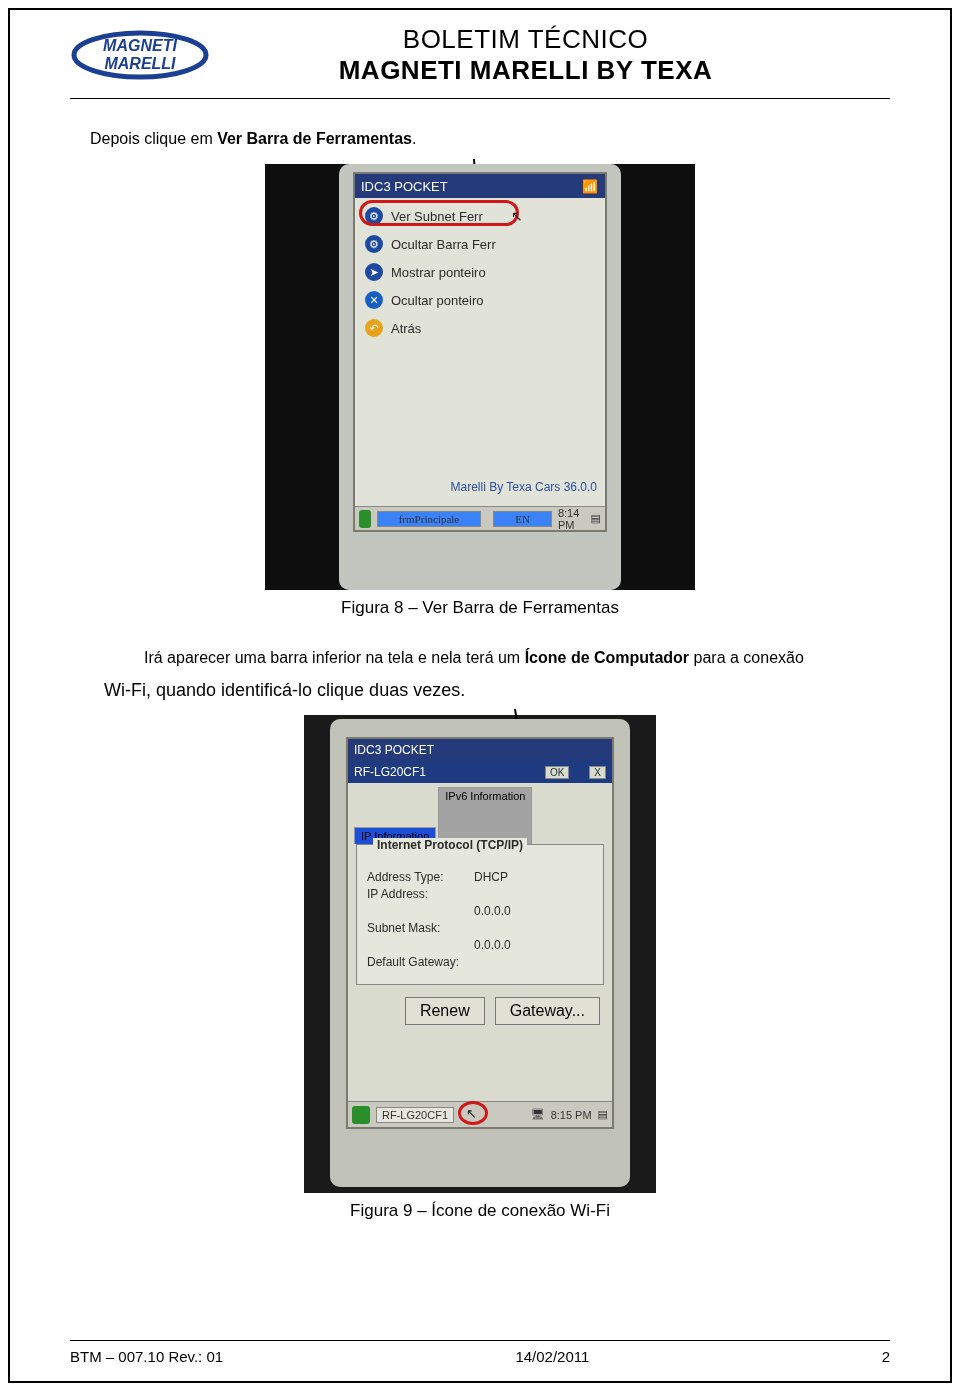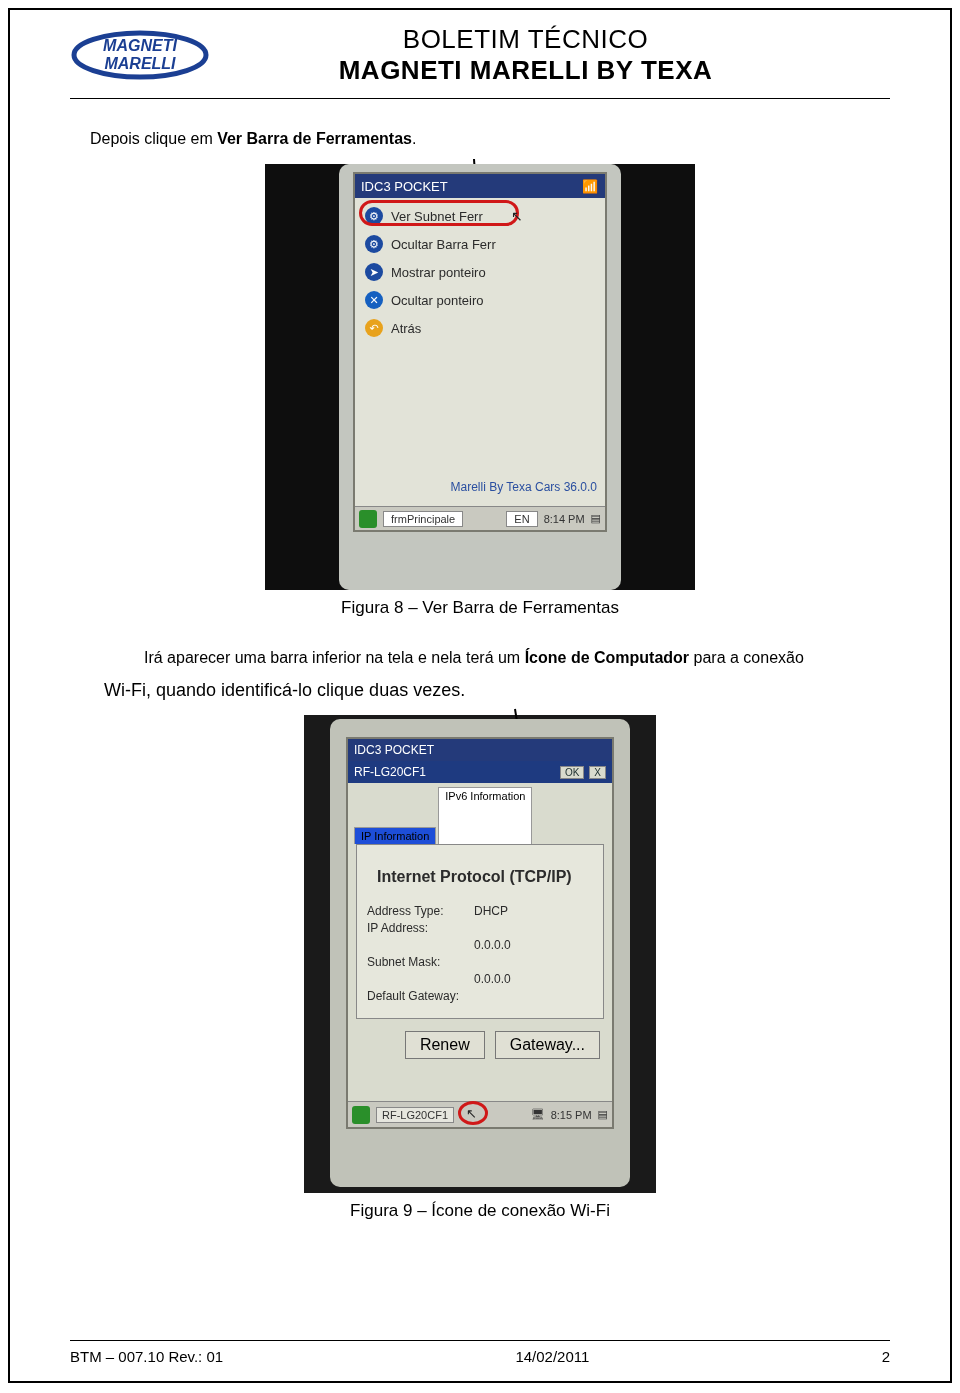--- a/index.html
+++ b/index.html
@@ -52,40 +52,40 @@
   .screen1 .li .ic { width:18px; height:18px; border-radius:50%; display:flex; align-items:center; justify-content:center; font-size:11px; color:#fff; }
   .ic-gear  { background:#1c4aa0; }
   .ic-gear2 { background:#1c4aa0; }
   .ic-arrow { background:#1c4aa0; }
   .ic-x     { background:#1560c0; }
   .ic-back  { background:#e8a21c; }
   .screen1 .redring { position:absolute; left:4px; top:26px; width:160px; height:26px; border:3px solid #d01818; border-radius:14px; }
   .screen1 .brand { position:absolute; right:8px; bottom:36px; font-size:12px; color:#2a4fa0; }
   .screen1 .taskbar { position:absolute; left:0; right:0; bottom:0; height:24px; background:#c9c9c0; border-top:1px solid #888; display:flex; align-items:center; font-size:11px; color:#333; gap:6px; padding:0 4px; }
   .screen1 .taskbar .start { width:18px; height:18px; background:#2a8f2a; border-radius:3px; }
-  .screen1 .taskbar .app { background:#ffffff; border:1px solid #888; padding:1px 7px; }
+  .screen1 .taskbar .app { background:#3b82f6; border:1px solid #888; padding:1px 21px;font-family:Liberation Serif, serif; }
   .screen1 .taskbar .spacer { flex:1; }
   .screen1 .cursor1 { position:absolute; left:156px; top:34px; font-size:14px; color:#222; }
   .leader1 { position:absolute; left:208px; top:-5px; width:2px; height:44px; background:#000; transform:rotate(-4deg); transform-origin:top; }
 
   
   .photo2-wrap { position: relative; width: 352px; height: 478px; margin: 12px auto 4px auto; background:#1a1a1a; }
   .device2 { position:absolute; left:26px; top:4px; width:300px; height:468px; background:#c0c2b8; border-radius:10px; }
   .screen2 { position:absolute; left:16px; top:18px; width:268px; height:392px; background:#d9dbce; border:2px solid #7a7a70; }
   .screen2 .titlebar { height:22px; background:#243a7a; color:#fff; font-size:12px; display:flex; align-items:center; padding:0 6px; }
   .screen2 .subtitle { height:22px; background:#1e3a80; color:#fff; font-size:12px; display:flex; align-items:center; justify-content:space-between; padding:0 6px; }
-  .screen2 .okx { display:flex; gap:5px; }
+  .screen2 .okx { display:flex; gap:20px; }
   .screen2 .okx span { background:#d9dbce; color:#233; font-size:10px; padding:0 4px; border:1px solid #888; }
   .screen2 .tabs { display:flex; gap:2px; padding:4px 6px 0 6px; font-size:11px; }
-  .screen2 .tabs .tab { background:#ffffff; border:1px solid #999; border-bottom:none; padding:2px 6px; }
+  .screen2 .tabs .tab { background:#a3a3a3; border:1px solid #999; border-bottom:none; padding:2px 6px; }
   .screen2 .tabs .tab.active { background:#1d4ed8;margin-top:40px; }
   .screen2 .panel { margin:0 8px; border:1px solid #888; padding:8px 10px 12px 10px; font-size:12px; color:#2b2b2b; background:#e6e7dc; }
   .screen2 .panel .row { display:flex; gap:12px; margin:3px 0; }
   .screen2 .panel .row .lab { width:95px; }
-  .screen2 .panel .legend { position:relative; top:-15px; left:6px; background:#e6e7dc; display:inline-block; padding:0 4px; font-weight:bold; font-size:16px;margin-top:30px; }
+  .screen2 .panel .legend { position:relative; top:-15px; left:6px; background:#e6e7dc; display:inline-block; padding:0 4px; font-weight:bold; font-size:12px; }
   .screen2 .btns { display:flex; gap:10px; justify-content:flex-end; padding:12px 12px 0 0; }
   .screen2 .btns .btn { background:#e0e0d4; border:1px solid #777; padding:4px 14px; font-size:16px; }
   .screen2 .taskbar { position:absolute; left:0; right:0; bottom:0; height:26px; background:#c9c9c0; border-top:1px solid #888; display:flex; align-items:center; font-size:11px; color:#333; gap:6px; padding:0 4px; }
   .screen2 .taskbar .start { width:18px; height:18px; background:#2a8f2a; border-radius:3px; }
   .screen2 .taskbar .app { background:#e6e6de; border:1px solid #888; padding:1px 5px; }
   .screen2 .taskbar .spacer { flex:1; }
   .screen2 .redring { position:absolute; left:110px; bottom:2px; width:30px; height:24px; border:3px solid #d01818; border-radius:50%; }
   .screen2 .cursor2 { position:absolute; left:118px; bottom:6px; font-size:13px; color:#222; }
   .leader2 { position:absolute; left:50%; top:-6px; width:2px; height:388px; background:#000; transform:translateX(34px) rotate(-9deg); transform-origin:top; }
   .footer-line { border:none; border-top:1px solid #000; position:absolute; left:60px; right:60px; bottom:40px; }

